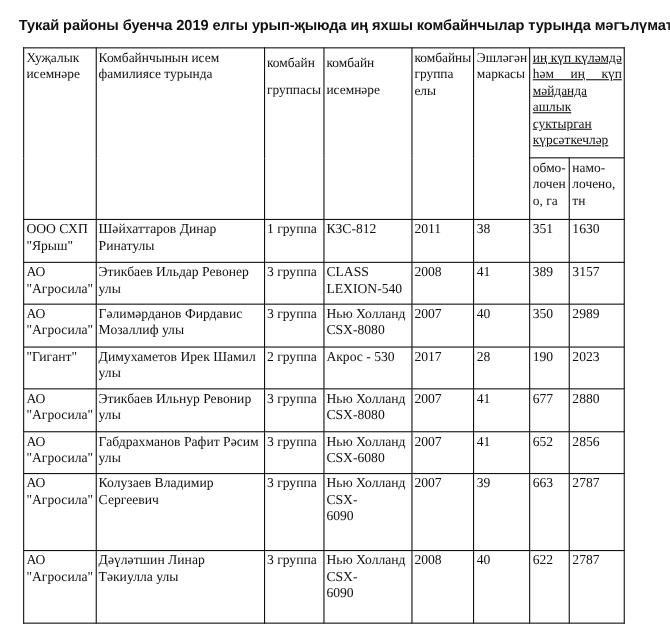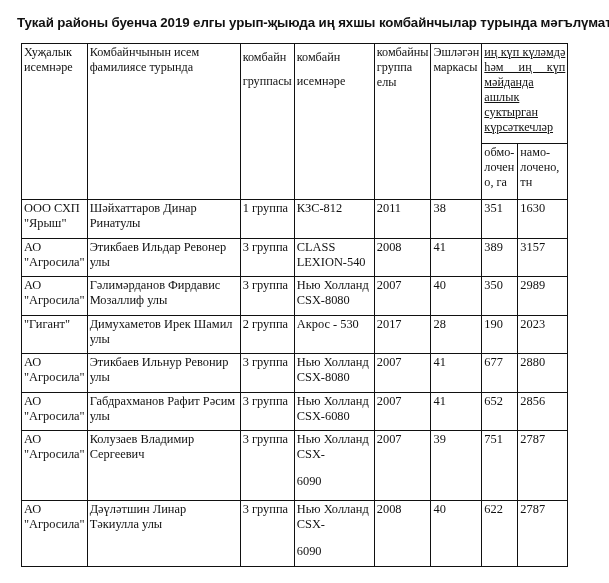--- a/index.html
+++ b/index.html
@@ -8,21 +8,21 @@
   .title { position: absolute; left: 17px; top: 15px; font-family: "Liberation Sans", sans-serif;
            font-weight: bold; font-size: 13.3px; color: #111; white-space: nowrap; letter-spacing: -0.1px; }
   table { position: absolute; left: 21px; top: 43px; border-collapse: collapse; table-layout: fixed; }
   td { border: 1.4px solid #111; vertical-align: top; font-size: 12.4px; line-height: 15px;
        padding: 1px 2px 0 2px; overflow: hidden; word-wrap: break-word; }
   .hdr td { font-size: 12.2px; }
   .c1 { width: 63px; } .c2 { width: 153px; } .c3 { width: 50px; } .c4 { width: 80px; }
   .c5 { width: 53px; } .c6 { width: 42px; } .c7 { width: 36px; } .c8 { width: 50px; }
   .tall-gap { line-height: 24px; }
   .just { text-align: justify; text-decoration: underline; }
-  .mark-line2 { display:block; margin-top: 12px; }
+  .mark-line2 { display:block; margin-top: 0; }
 </style>
 </head>
 <body>
 
 <div class="title">Тукай районы буенча 2019 елгы урып-җыюда иң яхшы комбайнчылар турында мәгълүмат</div>
 
 <table>
   <colgroup>
     <col class="c1">
       <col class="c2">
@@ -115,21 +115,21 @@
         <td>652</td>
         <td>2856</td>
       </tr>
       <tr style="height: 70px;">
         <td>АО "Агросила"</td>
         <td>Колузаев Владимир Сергеевич</td>
         <td>3 группа</td>
         <td><span>Нью Холланд CSX-</span><span class="mark-line2">6090</span></td>
         <td>2007</td>
         <td>39</td>
-        <td>751</td>
+        <td>663</td>
         <td>2787</td>
       </tr>
       <tr style="height: 66px;">
         <td>АО "Агросила"</td>
         <td>Дәүләтшин Линар Тәкиулла улы</td>
         <td>3 группа</td>
         <td><span>Нью Холланд CSX-</span><span class="mark-line2">6090</span></td>
         <td>2008</td>
         <td>40</td>
         <td>622</td>

